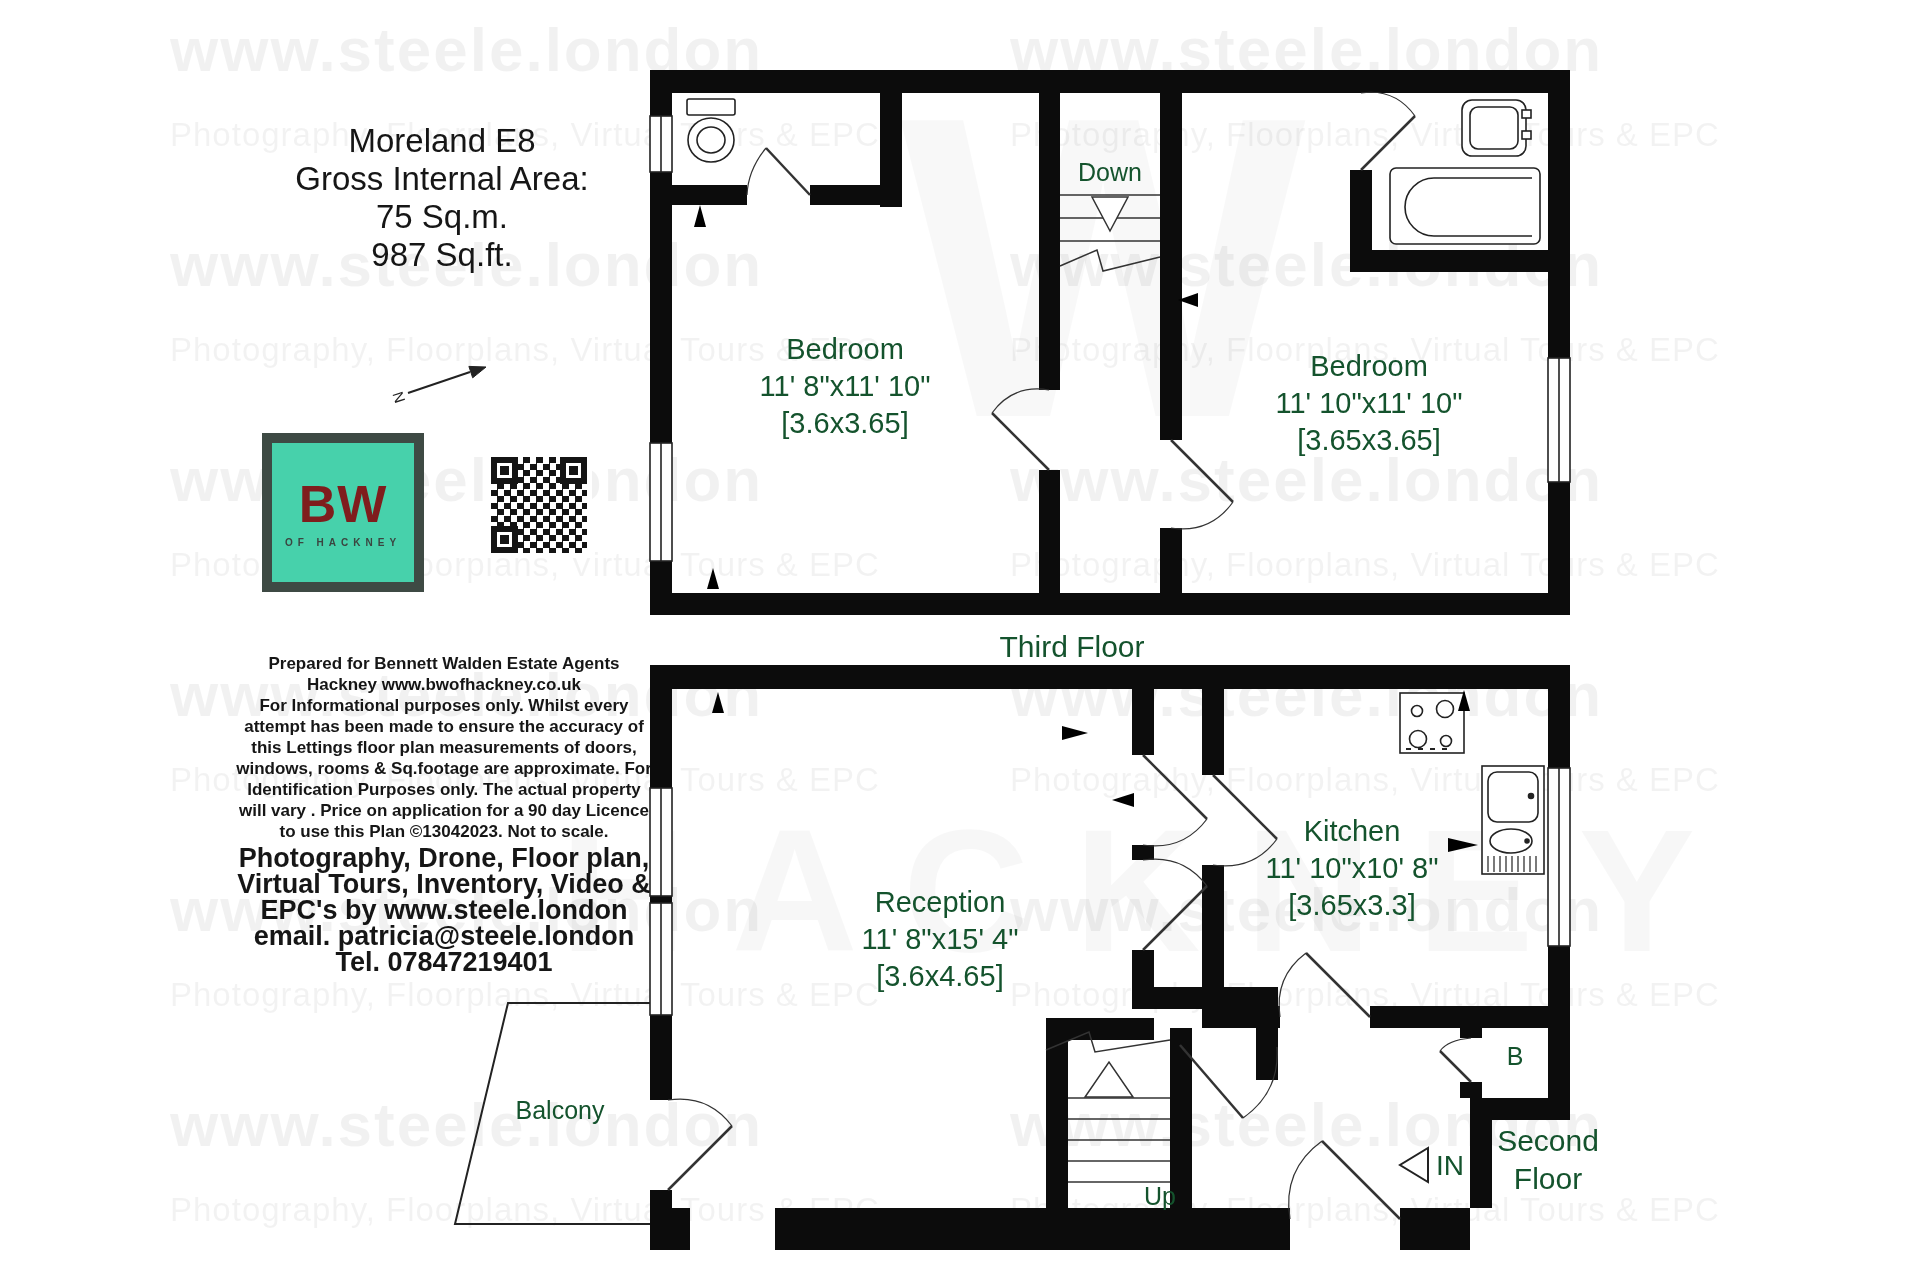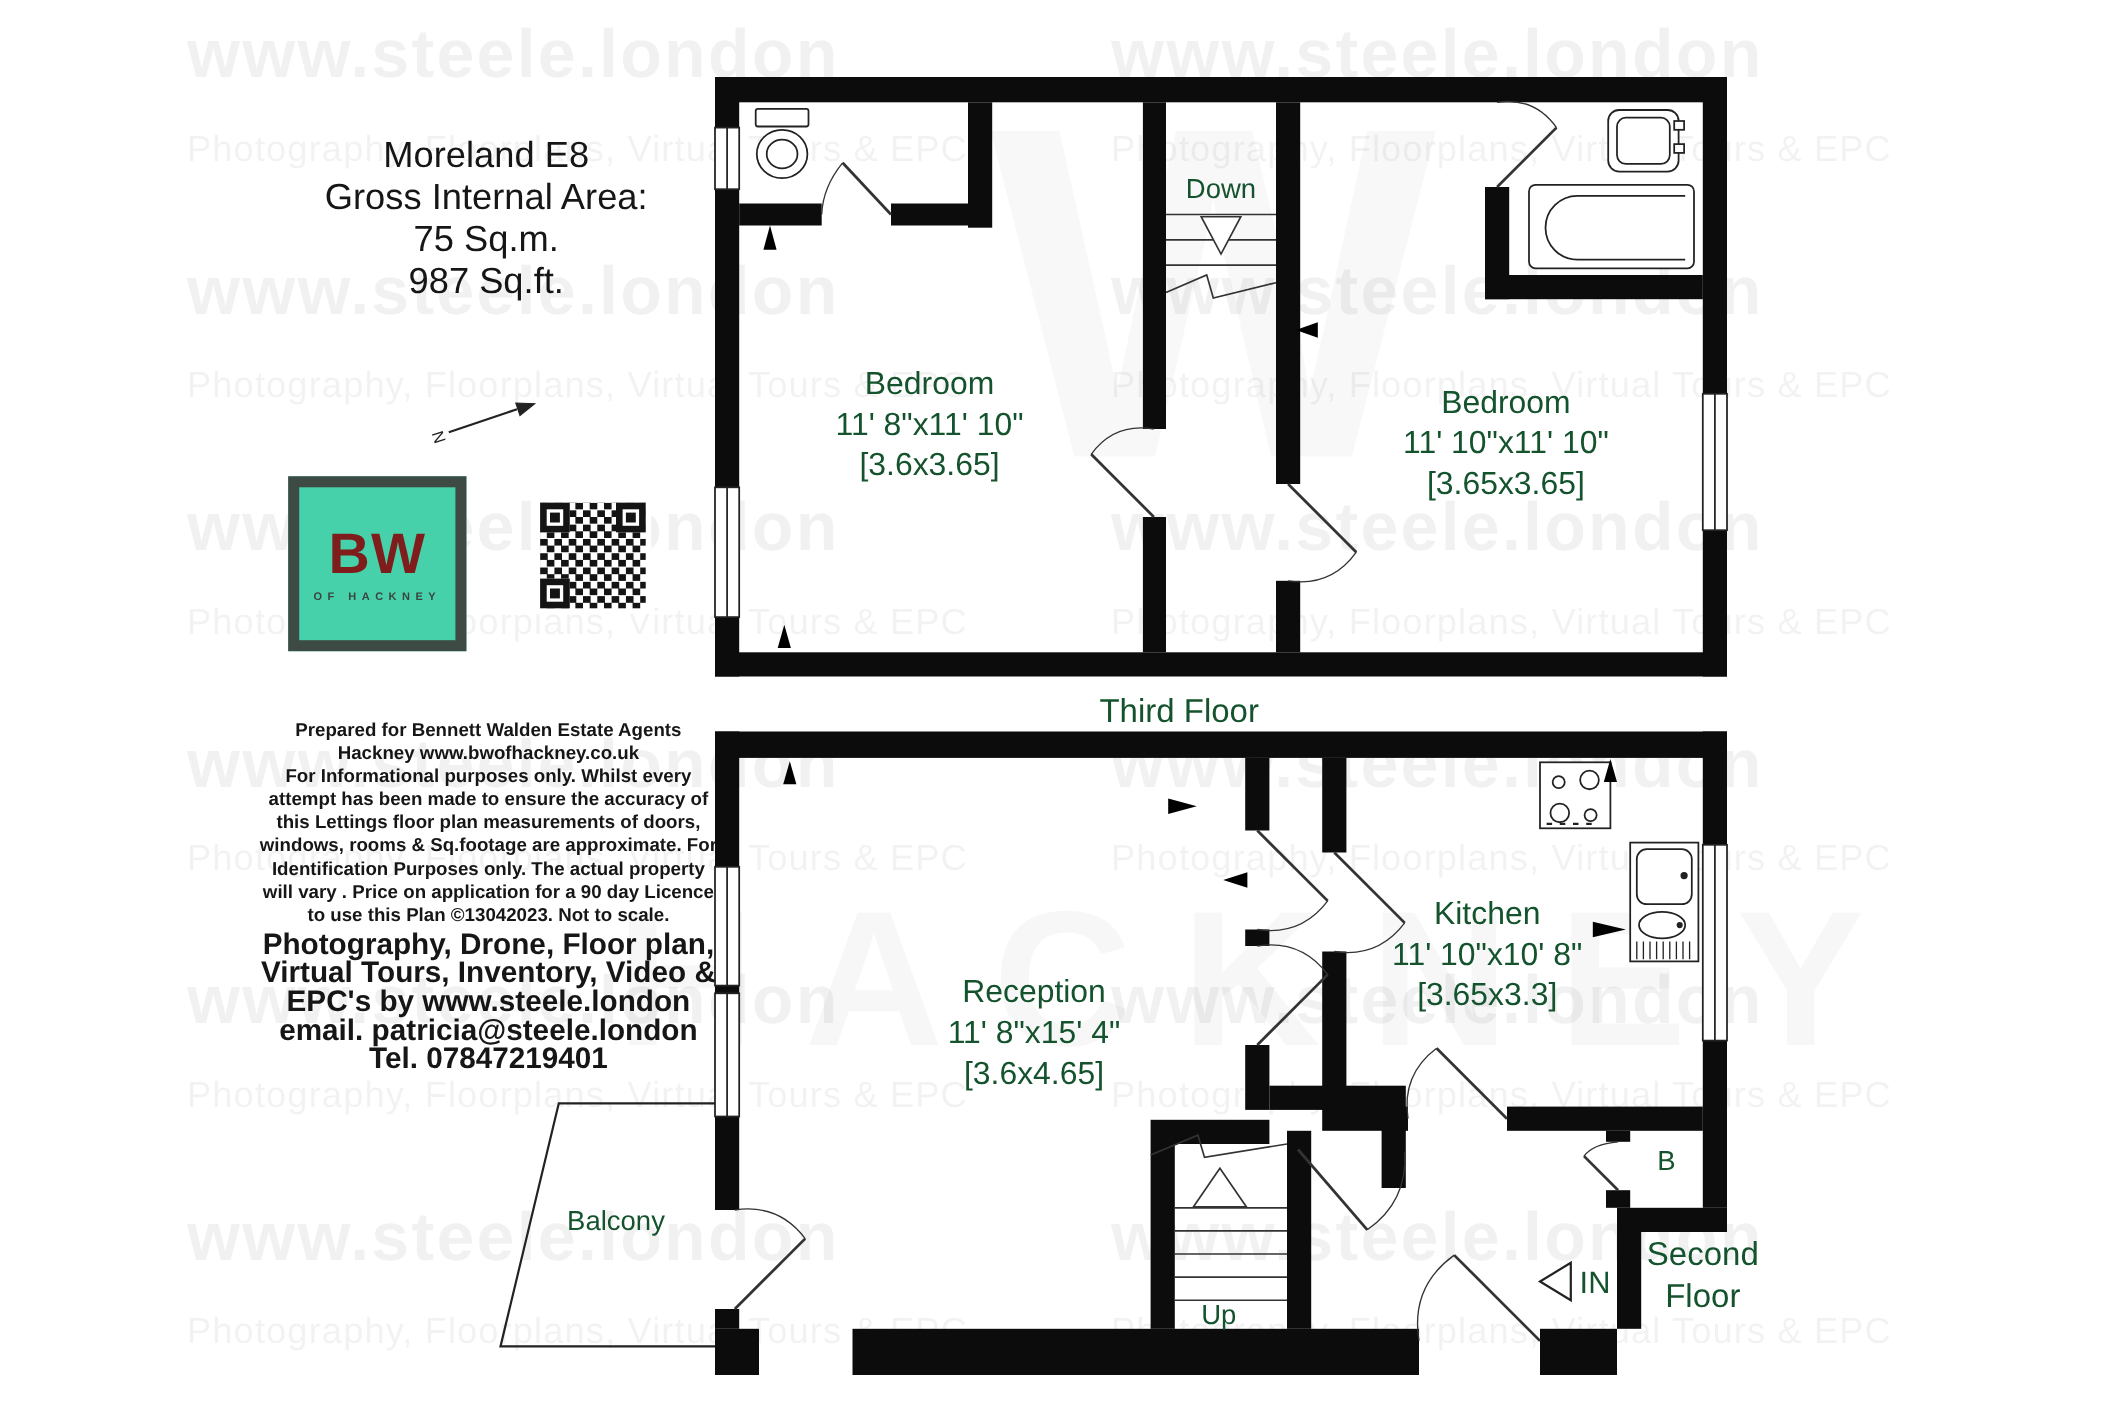--- a/index.html
+++ b/index.html
@@ -320,18 +320,18 @@
 <div class="lbl floorname" style="left:1072px;top:630px">Third Floor</div>
 
 <div class="lbl room" style="left:940px;top:886px">Reception</div>
 <div class="lbl room" style="left:940px;top:923px">11' 8"x15' 4"</div>
 <div class="lbl room" style="left:940px;top:960px">[3.6x4.65]</div>
 
 <div class="lbl room" style="left:1352px;top:815px">Kitchen</div>
 <div class="lbl room" style="left:1352px;top:852px">11' 10"x10' 8"</div>
 <div class="lbl room" style="left:1352px;top:889px">[3.65x3.3]</div>
 
-<div class="lbl small-lbl" style="left:1108px;top:1182px">Up</div>
+<div class="lbl small-lbl" style="left:1160px;top:1182px">Up</div>
 <div class="lbl small-lbl" style="left:560px;top:1096px">Balcony</div>
 <div class="lbl small-lbl" style="left:1515px;top:1042px">B</div>
 <div class="lbl" style="left:1450px;top:1150px;font-size:28px">IN</div>
 <div class="lbl floorname" style="left:1548px;top:1124px">Second</div>
 <div class="lbl floorname" style="left:1548px;top:1162px">Floor</div>
 
 </body></html>

